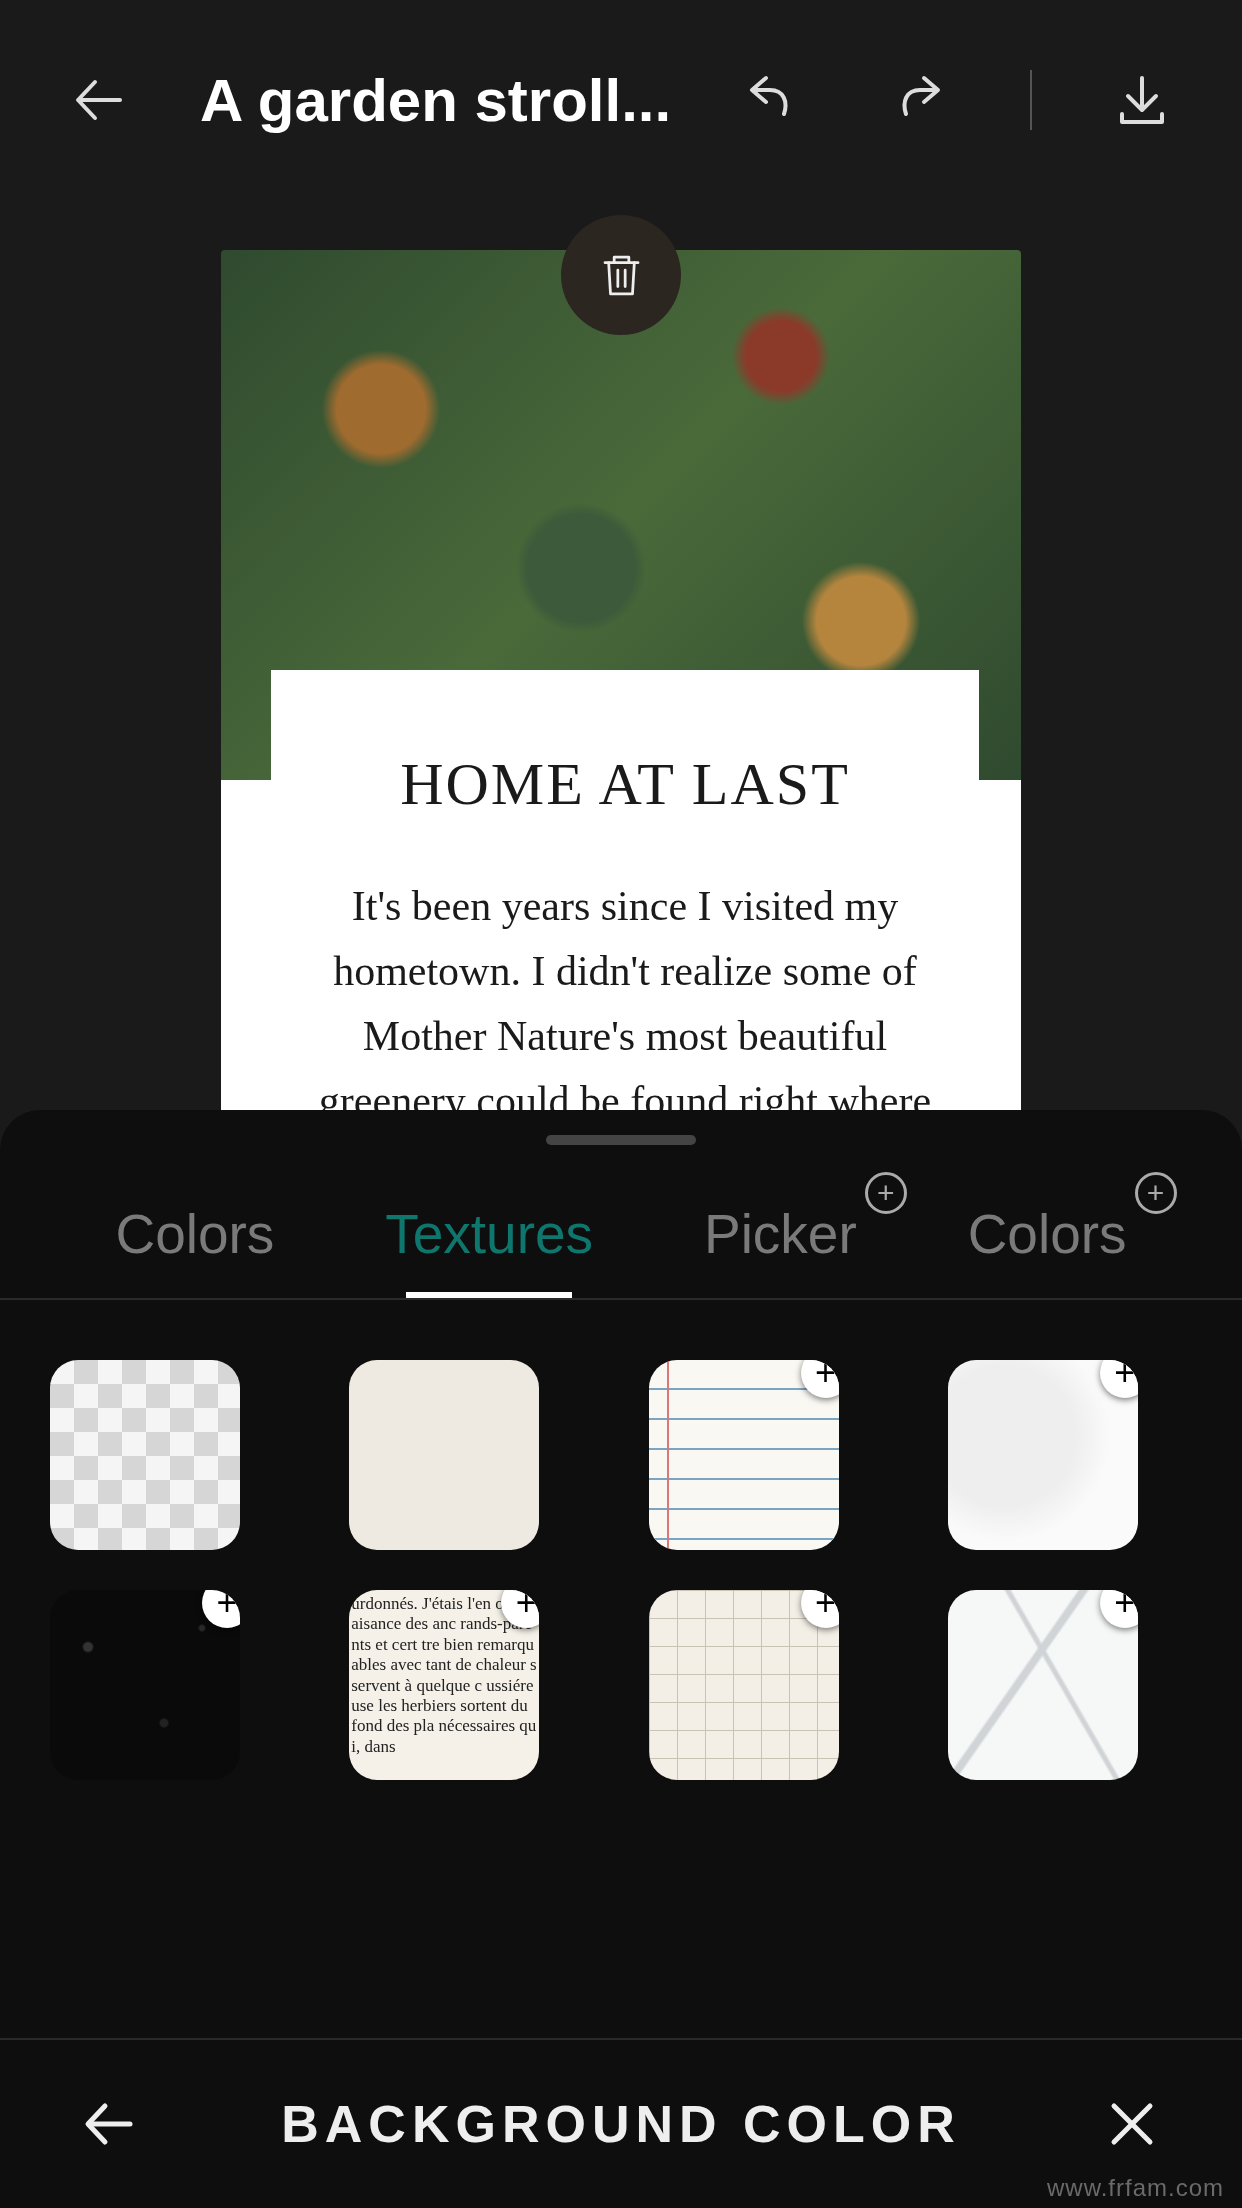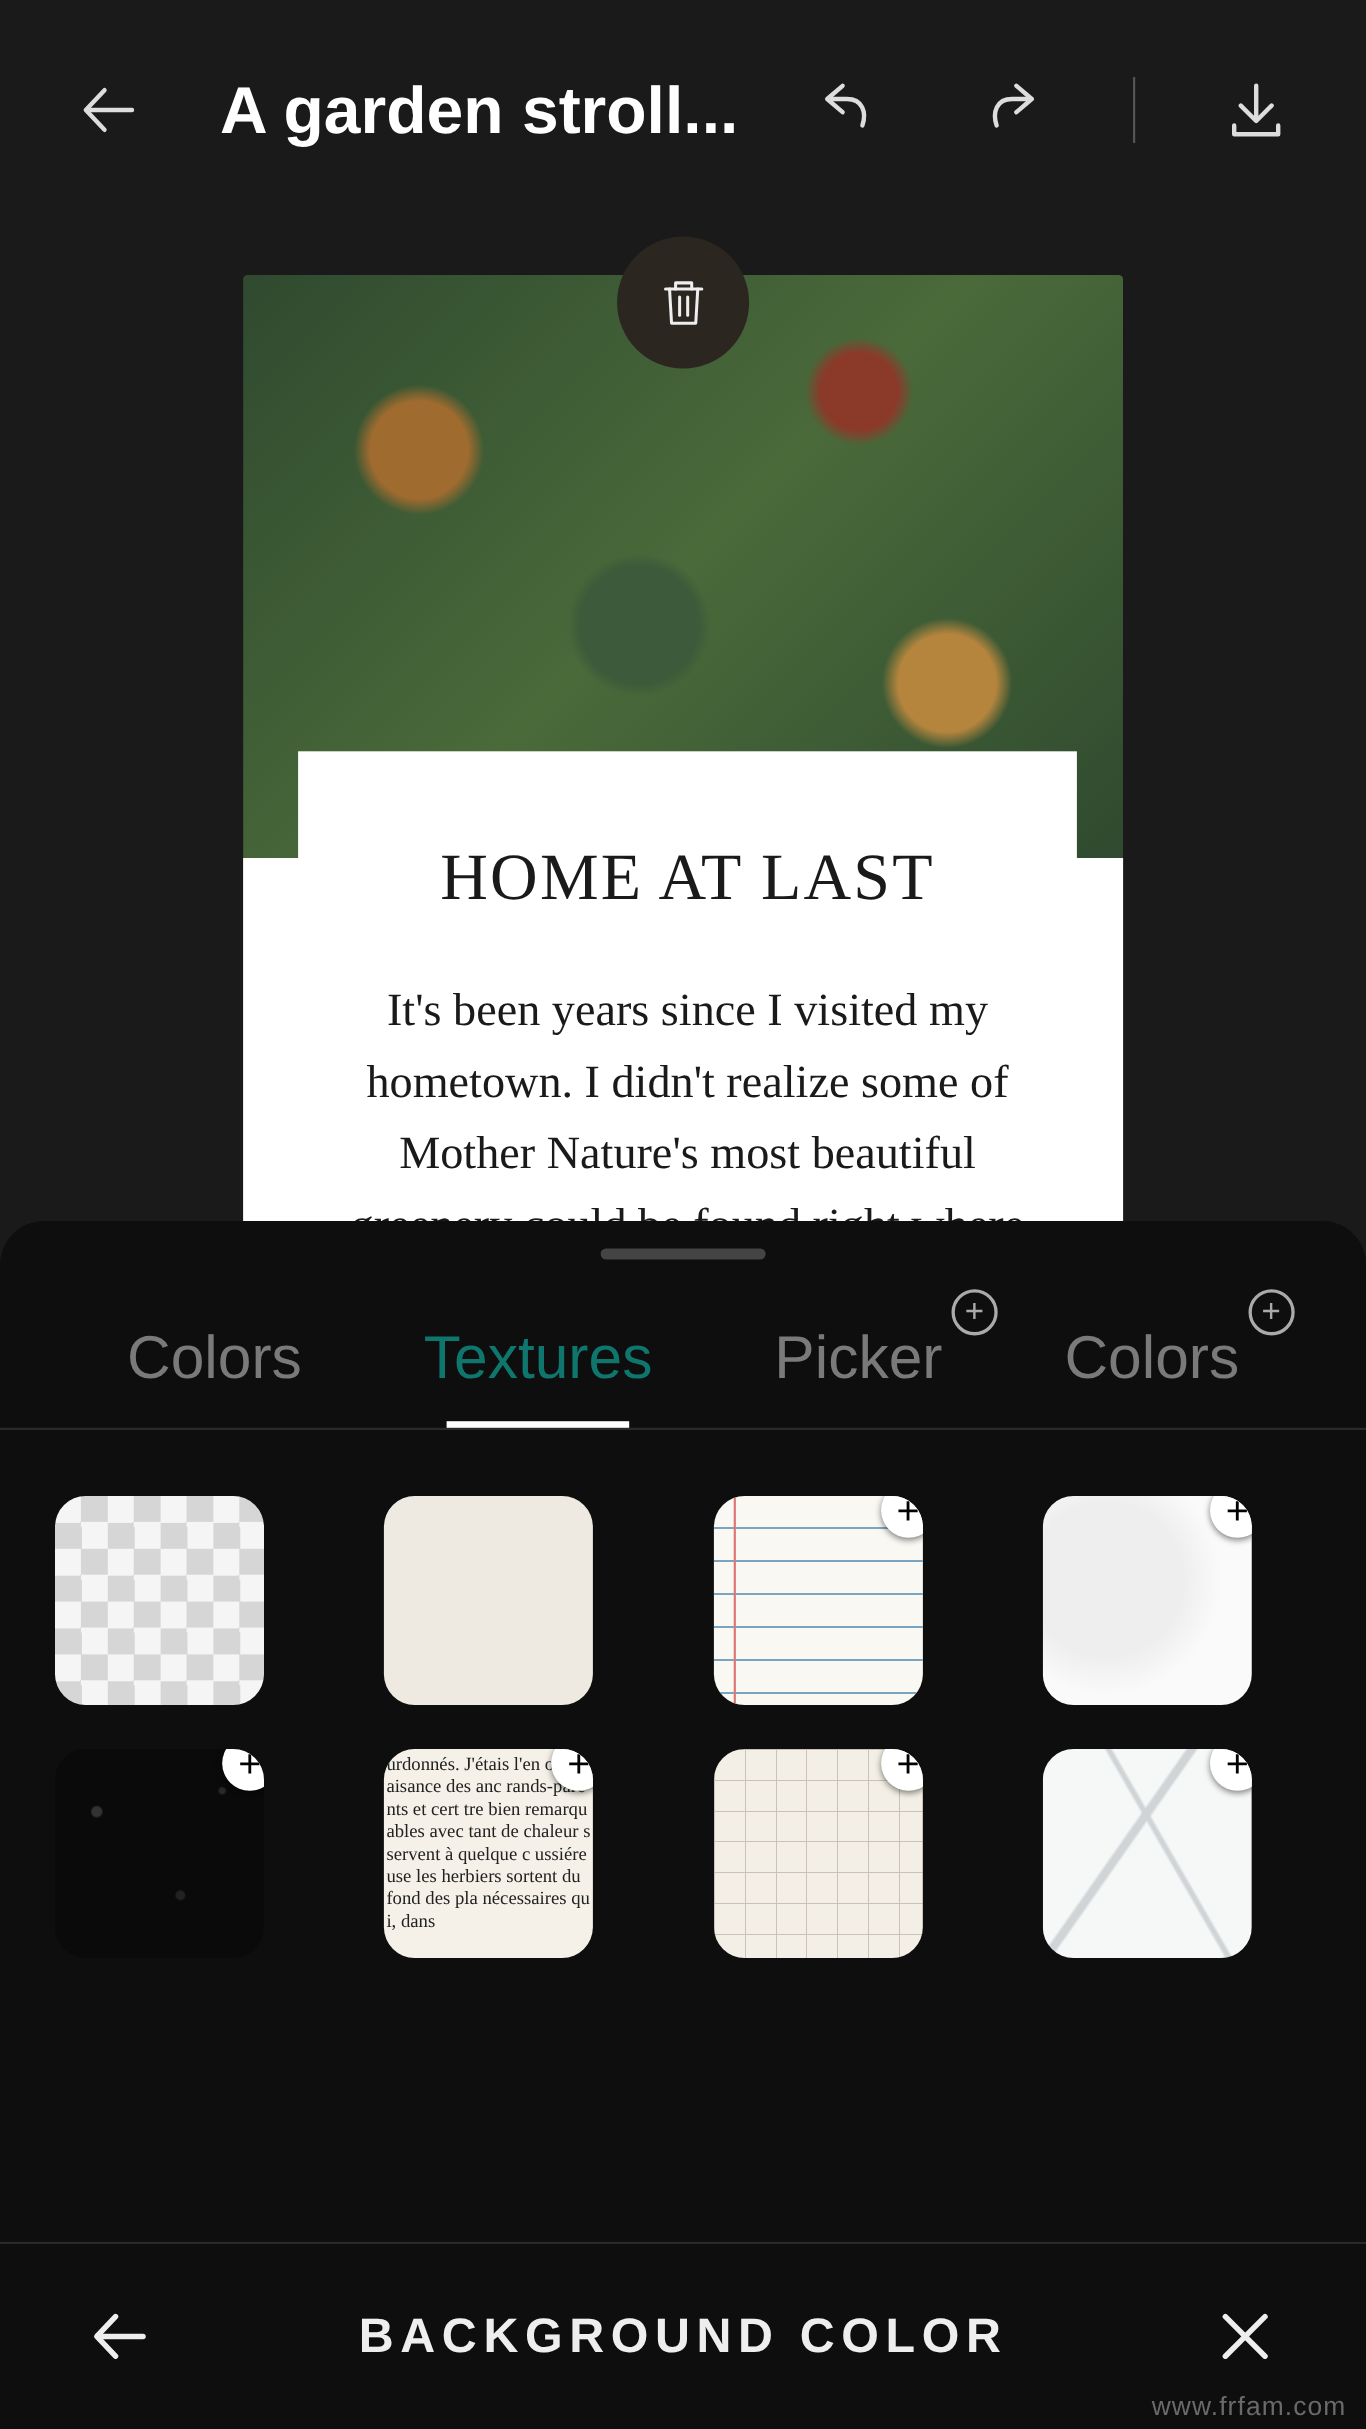--- a/index.html
+++ b/index.html
@@ -20,21 +20,21 @@
   .photo { position:relative; width:800px; height:530px; background:
      radial-gradient(circle at 20% 30%, #a06b2f 0 6%, transparent 8%),
      radial-gradient(circle at 70% 20%, #8b3a2a 0 5%, transparent 7%),
      radial-gradient(circle at 45% 60%, #3d5b3a 0 10%, transparent 12%),
      radial-gradient(circle at 80% 70%, #b5853e 0 6%, transparent 8%),
      linear-gradient(135deg,#2f4a2f,#4a6a3a,#2f4a2f);
      border-radius:4px 4px 0 0;
   }
   .trash-btn { position:absolute; top:-35px; left:50%; transform:translateX(-50%); width:120px; height:120px; border-radius:60px; background:#2b2620; display:flex; align-items:center; justify-content:center; cursor:pointer; }
   .trash-btn svg { width:55px; height:55px; stroke:#eee; stroke-width:3; fill:none; stroke-linecap:round; stroke-linejoin:round; }
-  .card-inner { position:absolute; top:420px; left:50px; right:42px; background:#fff; padding:80px 40px 60px;margin-top:13px; }
+  .card-inner { position:absolute; top:420px; left:50px; right:42px; background:#fff; padding:80px 40px 60px; }
   .card-outer-strip { position:absolute; top:530px; left:0; right:0; height:340px; background:#fff; }
   .card-title { font-family:Georgia,'Times New Roman',serif; font-size:60px; letter-spacing:2px; text-align:center; color:#1a1a1a; margin-bottom:55px; }
   .card-body { font-family:Georgia,'Times New Roman',serif; font-size:42px; line-height:1.55; text-align:center; color:#1a1a1a; }
 
   
   .sheet { position:absolute; left:0; right:0; bottom:0; top:1110px; background:#0e0e0e; border-top-left-radius:40px; border-top-right-radius:40px;padding-left:18px; }
   .grab { position:absolute; top:25px; left:50%; transform:translateX(-50%); width:150px; height:10px; background:#444; border-radius:5px; }
   .tabs { position:absolute; top:60px; left:0; right:0; height:130px; display:flex; align-items:center; justify-content:space-around; padding:0 60px; border-bottom:2px solid #2a2a2a; }
   .tab { position:relative; font-size:55px; color:#7a7a7a; cursor:pointer; padding:30px 0; }
   .tab.active { color:#0f766e; }
@@ -62,21 +62,21 @@
   .sw-gridpaper { background:#f3efe6; background-image:
     repeating-linear-gradient(to right, #c9c3b6 0 1px, transparent 1px 28px),
     repeating-linear-gradient(to bottom, #c9c3b6 0 1px, transparent 1px 28px); }
   .sw-marble2 { background:
     linear-gradient(125deg, transparent 40%, #d0d4d6 41% 43%, transparent 44%),
     linear-gradient(60deg, transparent 55%, #d0d4d6 56% 57%, transparent 58%),
     #f6f8f8; }
 
   
   .bottombar { position:absolute; left:0; right:0; bottom:0; height:170px; border-top:2px solid #2a2a2a; display:flex; align-items:center; justify-content:space-between; padding:0 70px; background:#0e0e0e; }
-  .bottombar .label { font-size:44px; letter-spacing:6px; font-weight:600; color:#eee; }
+  .bottombar .label { font-size:52px; letter-spacing:6px; font-weight:600; color:#eee; }
   .bottombar svg { width:60px; height:60px; stroke:#eee; stroke-width:5; fill:none; stroke-linecap:round; stroke-linejoin:round; }
 
   .watermark { position:absolute; right:18px; bottom:6px; font-size:24px; color:#6a6a6a; letter-spacing:1px;margin-top:16px; }
 </style>
 </head>
 <body>
 
 <div class="app">
 
   <div class="header">

